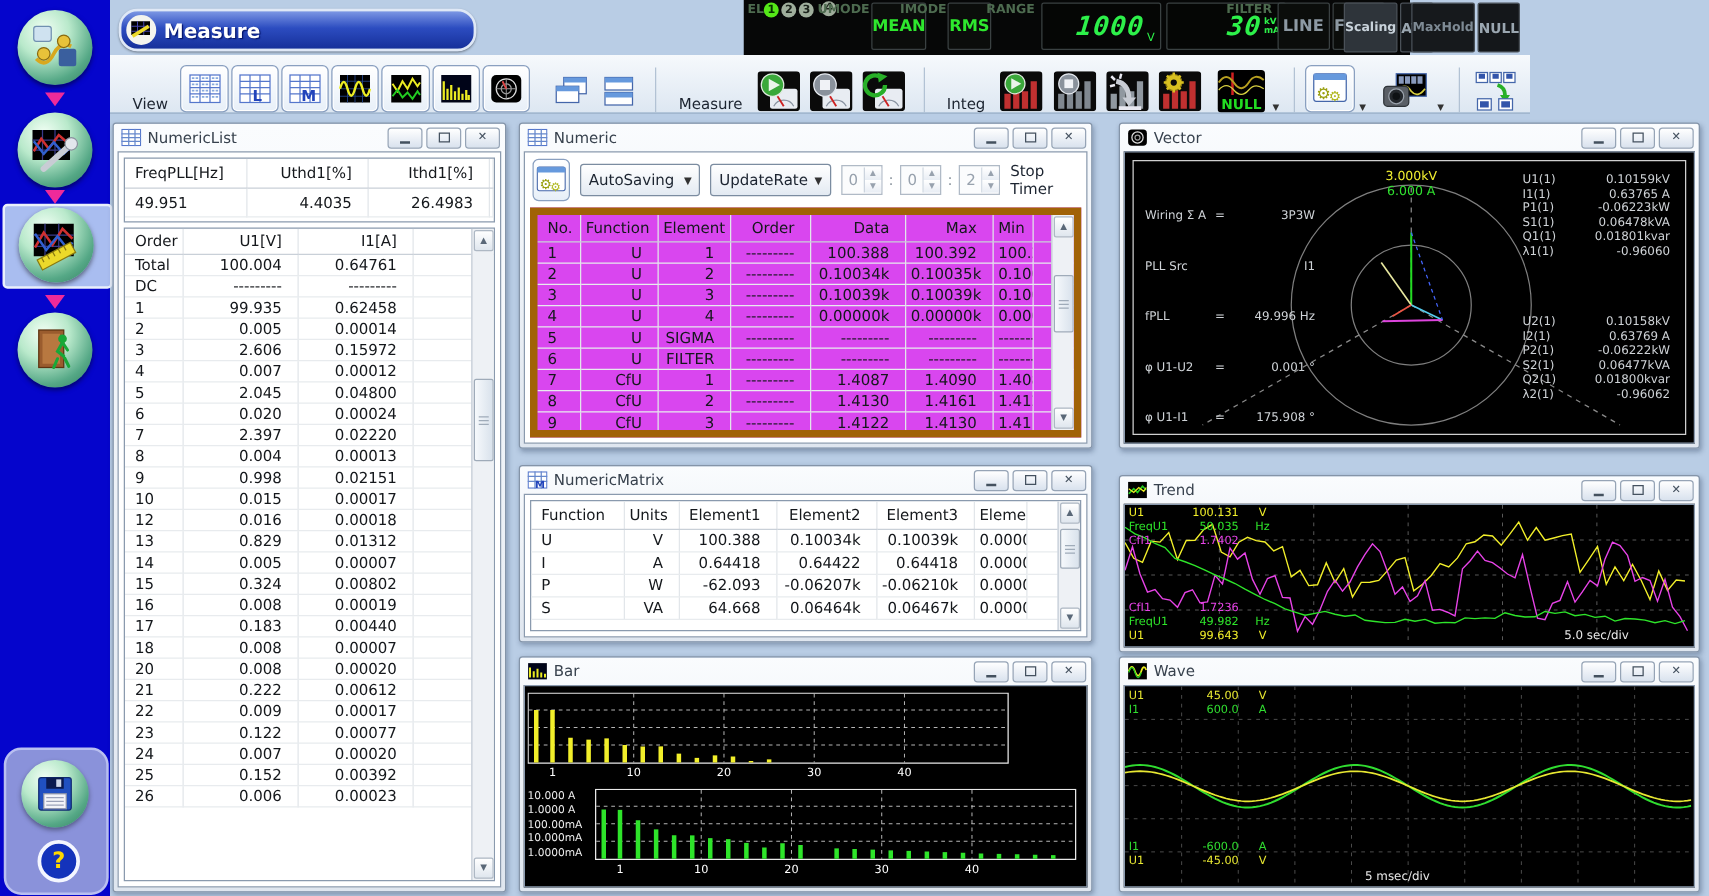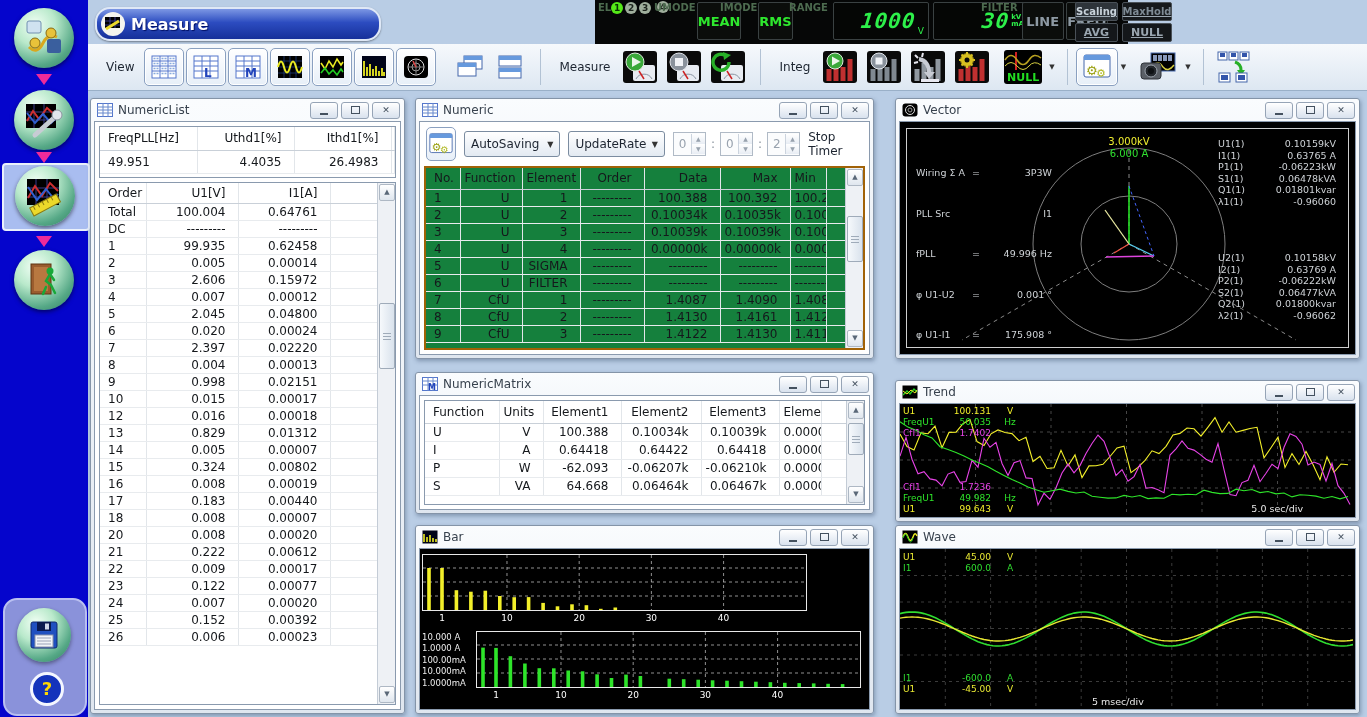--- a/index.html
+++ b/index.html
@@ -32,26 +32,26 @@
   .valbox.on{color:#2ee82e;}
   .valbox.off{color:#8d99a3;color:#8d99a3;}
   .el-circles{display:flex;gap:2px;justify-content:center;margin-top:1px;}
   .el-c{width:12px;height:12px;border-radius:50%;background:#9fae9c;color:#1c241c;font-size:9px;font-weight:bold;text-align:center;line-height:12px;}
   .el-c.active{background:#55e818;color:#063300;}
   .el-row2{display:flex;justify-content:flex-start;margin:0 0 0 6px;}
   .seg-display{flex:1;margin:1px 2px 3px;border:1px solid #3a4142;background:#050605;border-radius:2px;display:flex;align-items:center;justify-content:flex-end;padding:0 4px;}
   .seg-digits{font-family:"DejaVu Sans Mono",monospace;font-style:italic;font-weight:bold;color:#2df04a;font-size:21px;transform:skewX(-6deg);letter-spacing:1px;line-height:1;}
   .seg-unit{color:#2df04a;font-size:9px;margin-left:2px;align-self:flex-end;padding-bottom:3px;}
   .seg-unit-stack{display:flex;flex-direction:column;color:#2df04a;font-size:7px;line-height:7px;margin-left:2px;font-weight:bold;}
-  .lab-stack{display:flex;flex-direction:column;width:50px;padding:2px 2px;gap:2px;text-decoration:underline;}
+  .lab-stack{display:flex;flex-direction:row;width:50px;padding:2px 2px;gap:2px;}
   .lab-top{flex:1;border:1px solid #4a5158;background:#2e343a;color:#c8d2da;font-size:10px;font-weight:bold;display:flex;align-items:center;justify-content:center;border-radius:2px;}
   .lab-top.dim{background:#16191c;color:#7e8a94;}
   .lab-bot{flex:1;border:1px solid #4a5158;background:#14171a;color:#9aa6b0;font-size:11px;font-weight:bold;display:flex;align-items:center;justify-content:center;border-radius:2px;}
   
-  #toolbar{position:absolute;left:88px;top:44px;width:1279px;height:46px;background:linear-gradient(#f6f9fc,#dde7f2);border-bottom:1px solid #9ab0c8;display:flex;align-items:center;}
+  #toolbar{position:absolute;left:88px;top:44px;width:1136px;height:46px;background:linear-gradient(#f6f9fc,#dde7f2);border-bottom:1px solid #9ab0c8;display:flex;align-items:flex-end;}
   .tb-label{font-size:12px;color:#1c2430;margin:0 10px;}
   .tb-btn{width:38px;height:36px;border:1px solid #8aa0c0;border-radius:5px;background:linear-gradient(#ffffff,#e7eff8);
     display:flex;align-items:center;justify-content:center;margin-right:2px;box-shadow:inset 0 0 0 1px #fff;}
   .tb-flat{width:36px;height:34px;display:flex;align-items:center;justify-content:center;margin-right:4px;}
   .tb-sep{width:1px;height:36px;background:#b2c2d4;margin:0 8px;}
   .tb-caret{font-size:7px;color:#333;margin:0 4px 0 1px;}
   
   .win{position:absolute;background:linear-gradient(#fafcfe,#dfe6ef);border:1px solid #8494a8;border-radius:3px;box-shadow:1px 2px 4px rgba(30,50,80,.35);}
   .win-title{height:22px;display:flex;align-items:center;padding:0 4px;font-size:12px;color:#38424e;}
   .title-ico{width:16px;height:14px;margin:0 5px 0 2px;flex:none;}
@@ -709,21 +709,21 @@
         <span class="colon">:</span>
         <div class="spin">
           <span class="num">2</span>
           <span class="arr">
               <span>▲</span>
               <span>▼</span>
             </span>
         </div>
         <span class="stop-timer">Stop Timer</span>
       </div>
-      <div style="position:absolute;left:4px;top:44px;right:4px;bottom:4px;border:2px solid #a16207;background:#15803d;overflow:hidden">
+      <div style="position:absolute;left:4px;top:44px;right:4px;bottom:4px;border:6px solid #a16207;background:#d946ef;overflow:hidden">
         <table class="tbl">
           <colgroup>
               <col style="width:34px">
               <col style="width:62px">
               <col style="width:58px">
               <col style="width:64px">
               <col style="width:76px">
               <col style="width:70px">
               <col>
             </colgroup>

